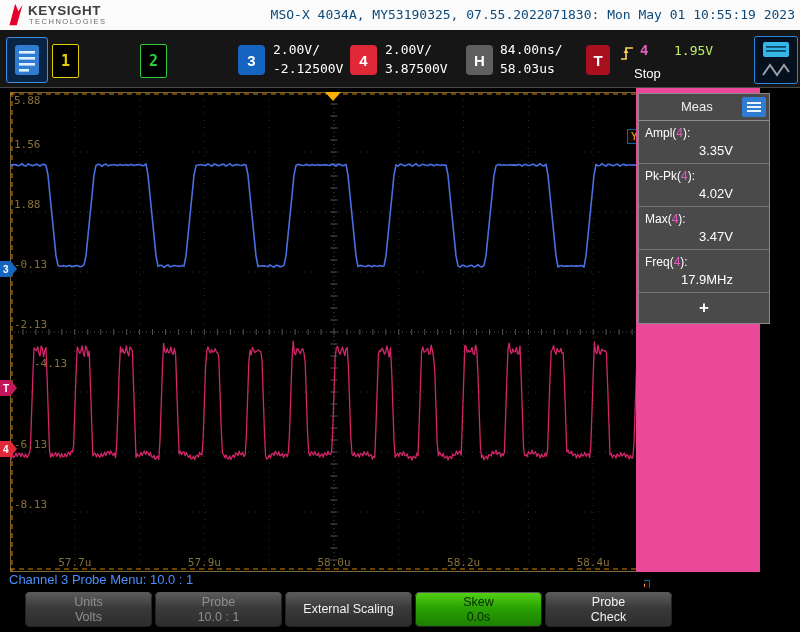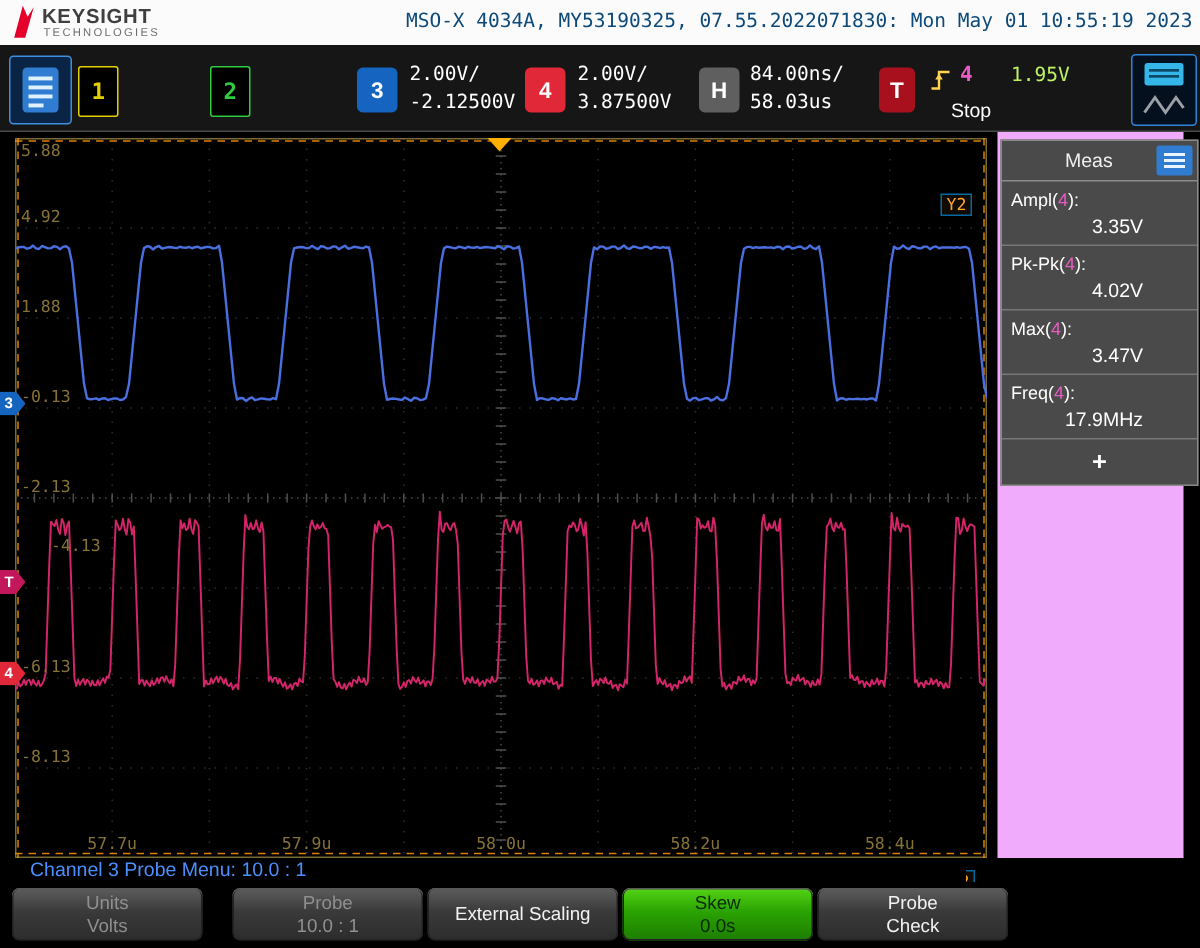--- a/index.html
+++ b/index.html
@@ -53,38 +53,38 @@
   .tri{position:absolute;left:325px;top:92px;width:0;height:0;
        border-left:8px solid transparent;border-right:8px solid transparent;border-top:9px solid #ffb000;}
   .gmark{position:absolute;left:0;width:17px;height:16px;box-sizing:border-box;padding-left:3px;
          clip-path:polygon(0 0,62% 0,100% 50%,62% 100%,0 100%);display:flex;align-items:center;
          color:#fff;font:bold 10px "Liberation Sans",sans-serif;}
   .g3{top:261px;background:#1565c0;}
   .gt{top:380px;background:#c2185b;}
   .g4{top:441px;background:#e02838;}
 
   
-  .sidebar{position:absolute;left:665px;top:88px;width:124px;height:484px;background:#f0abfc;}
+  .sidebar{position:absolute;left:636px;top:88px;width:124px;height:484px;background:#ec4899;}
   .meas-panel{position:absolute;left:2px;top:5px;width:132px;background:#4a4a4a;
               border:1px solid #8a8a8a;box-sizing:border-box;}
   .meas-head{position:relative;height:26px;border-bottom:1px solid #8a8a8a;}
   .meas-title{position:absolute;left:42px;top:5px;font:13px "Liberation Sans",sans-serif;color:#f0f0f0;}
   .mini-menu{position:absolute;right:3px;top:3px;width:24px;height:20px;background:#2f7cd0;
              border-radius:2px;display:flex;align-items:center;justify-content:center;}
   .meas-row{border-bottom:1px solid #777;padding:5px 6px 4px;}
   .m-label{font:12px "Liberation Sans",sans-serif;color:#fff;}
   .m-ch{color:#e65cc3;}
   .m-value{font:13px "Liberation Sans",sans-serif;color:#fff;text-align:right;padding:3px 30px 1px 0;}
   .meas-add{height:30px;display:flex;align-items:center;justify-content:center;
             font:bold 17px "Liberation Sans",sans-serif;color:#fff;}
 
   
   .statusbar{position:absolute;left:0;top:572px;width:644px;height:16px;background:#000;
              font:13px "Liberation Sans",sans-serif;color:#4a90ff;line-height:16px;
-             padding-left:20px;box-sizing:border-box;}
+             padding-left:9px;box-sizing:border-box;}
   .softkeys{position:absolute;left:0;top:588px;width:800px;height:44px;background:#000;}
   .skey{position:absolute;top:4px;width:127px;height:35px;border-radius:5px;display:flex;
         flex-direction:column;align-items:center;justify-content:center;text-align:center;
         font:12.5px "Liberation Sans",sans-serif;line-height:15px;
         background:linear-gradient(180deg,#5d5d5d,#3a3a3a 45%,#2c2c2c);
         box-shadow:inset 0 1px 0 rgba(255,255,255,.25),inset 0 0 0 1px #222;}
   .skey.disabled{color:#8f8f8f;}
   .skey.normal{color:#f2f2f2;}
   .skey.green{background:linear-gradient(180deg,#55d414,#2aa303 45%,#1d7d00);color:#062a00;}
 </style>
@@ -266,21 +266,21 @@
         <path d="M0,477 H648" stroke="#ff9800" stroke-width="1" stroke-dasharray="5 4" opacity="0.85" fill="none"></path>
       </svg>
     <svg id="wave-svg" width="648" height="480">
         <polyline points="0,73.7 2,73.1 4,72.6 6,72.7 8,73.8 10,73.3 12,71.7 14,73.6 16,74.0 18,72.0 20,72.7 22,73.6 24,73.4 26,72.2 28,72.6 30,74.2 32,72.6 34,72.2 36,73.7 38,83.1 40,103.3 42,123.5 44,143.7 46,163.9 48,173.5 50,174.2 52,174.1 54,173.6 56,174.6 58,173.7 60,173.5 62,174.7 64,174.1 66,173.6 68,173.7 70,174.7 72,174.3 74,172.7 76,163.9 78,143.7 80,123.5 82,103.3 84,83.1 86,73.4 88,72.2 90,72.5 92,74.3 94,72.7 96,72.0 98,73.8 100,73.2 102,72.7 104,72.8 106,73.2 108,73.4 110,72.5 112,73.1 114,73.2 116,72.6 118,73.5 120,72.8 122,72.5 124,73.6 126,73.0 128,72.6 130,72.7 132,73.6 134,73.4 136,71.8 138,83.1 140,103.3 142,123.5 144,143.7 146,163.9 148,174.4 150,173.3 152,173.5 154,175.3 156,173.8 158,172.9 160,174.8 162,174.3 164,173.6 166,173.8 168,174.2 170,174.4 172,173.4 174,174.1 176,163.9 178,143.7 180,123.5 182,103.3 184,83.1 186,73.6 188,73.0 190,72.7 192,72.8 194,73.4 196,73.4 198,71.9 200,73.2 202,74.1 204,72.1 206,72.5 208,73.7 210,73.4 212,72.3 214,72.4 216,74.2 218,72.9 220,71.8 222,73.8 224,73.4 226,72.5 228,72.8 230,73.2 232,73.5 234,72.4 236,73.0 238,83.1 240,103.3 242,123.5 244,143.7 246,163.9 248,174.5 250,174.0 252,173.7 254,173.9 256,174.3 258,174.5 260,173.0 262,174.1 264,175.2 266,173.2 268,173.5 270,174.7 272,174.4 274,173.4 276,163.9 278,143.7 280,123.5 282,103.3 284,83.1 286,73.5 288,72.4 290,72.8 292,73.3 294,73.5 296,72.4 298,72.9 300,73.6 302,72.5 304,73.1 306,73.2 308,72.6 310,73.4 312,73.0 314,72.7 316,72.9 318,73.2 320,73.5 322,72.1 324,73.0 326,74.2 328,72.2 330,72.4 332,73.7 334,73.4 336,72.4 338,83.1 340,103.3 342,123.5 344,143.7 346,163.9 348,174.7 350,173.4 352,173.7 354,174.3 356,174.5 358,173.4 360,173.8 362,174.8 364,173.5 366,174.0 368,174.3 370,173.6 372,174.3 374,174.0 376,163.9 378,143.7 380,123.5 382,103.3 384,83.1 386,72.9 388,74.2 390,72.3 392,72.4 394,73.8 396,73.4 398,72.4 400,72.4 402,74.1 404,73.2 406,71.6 408,73.6 410,73.8 412,72.3 414,72.7 416,73.3 418,73.5 420,72.4 422,72.7 424,73.9 426,72.6 428,72.8 430,73.4 432,72.7 434,73.2 436,73.0 438,83.1 440,103.3 442,123.5 444,143.7 446,163.9 448,173.8 450,175.1 452,173.4 454,173.3 456,174.8 458,174.3 460,173.5 462,173.4 464,175.0 466,174.3 468,172.6 470,174.5 472,174.9 474,173.3 476,163.9 478,143.7 480,123.5 482,103.3 484,83.1 486,73.9 488,72.6 490,72.6 492,73.4 494,72.8 496,73.2 498,73.0 500,72.8 502,73.1 504,72.9 506,73.4 508,72.5 510,72.7 512,74.1 514,72.5 516,72.3 518,73.7 520,73.3 522,72.5 524,72.4 526,73.9 528,73.4 530,71.6 532,73.4 534,74.0 536,72.2 538,83.1 540,103.3 542,123.5 544,143.7 546,163.9 548,175.0 550,173.7 552,173.5 554,174.5 556,173.9 558,174.1 560,174.0 562,173.8 564,174.2 566,173.9 568,174.3 570,173.7 572,173.6 574,175.0 576,163.9 578,143.7 580,123.5 582,103.3 584,83.1 586,72.4 588,73.8 590,73.5 592,71.6 594,73.3 596,74.1 598,72.2 600,72.5 602,73.5 604,73.6 606,72.4 608,72.4 610,74.1 612,72.8 614,72.3 616,73.5 618,73.0 620,73.0 622,73.0 624,72.9 626,73.2 628,72.8 630,73.3 632,72.8 634,72.6 636,73.9 638,83.1 640,103.3 642,123.5 644,143.7 646,163.9 648,173.5" fill="none" stroke="#4a6fe0" stroke-width="1.6" stroke-linejoin="round"></polyline>
         <polyline points="0.0,365.5 1.2,367.1 2.4,362.8 3.6,365.6 4.8,364.3 6.0,361.1 7.2,364.6 8.4,361.6 9.6,361.2 10.8,364.7 12.0,361.1 13.2,363.5 14.4,365.2 15.6,361.8 16.8,365.5 18.0,364.2 19.2,361.6 20.4,357.1 21.6,321.4 22.8,285.7 24.0,255.8 25.2,257.4 26.4,258.7 27.6,254.6 28.8,261.1 30.0,264.0 31.2,254.0 32.4,256.4 33.6,264.8 34.8,258.2 36.0,255.6 37.2,288.7 38.4,324.4 39.6,360.0 40.8,365.3 42.0,361.2 43.2,364.5 44.4,362.3 45.6,360.6 46.8,364.4 48.0,361.2 49.2,362.4 50.4,365.3 51.6,361.7 52.8,364.7 54.0,364.9 55.2,361.5 56.4,364.9 57.6,362.1 58.8,360.2 60.0,363.2 61.2,359.0 62.4,360.0 63.6,354.1 64.8,318.4 66.0,282.8 67.2,254.9 68.4,258.0 69.6,261.4 70.8,259.9 72.0,253.8 73.2,260.9 74.4,264.4 75.6,254.0 76.8,256.3 78.0,264.3 79.2,259.0 80.4,291.7 81.6,327.3 82.8,364.0 84.0,361.5 85.2,361.4 86.4,365.1 87.6,361.7 88.8,363.8 90.0,365.4 91.2,361.5 92.4,364.6 93.6,363.2 94.8,360.1 96.0,363.4 97.2,359.9 98.4,359.5 99.6,362.5 100.8,358.8 102.0,361.6 103.2,363.5 104.4,360.9 105.6,365.5 106.8,351.1 108.0,315.5 109.2,279.8 110.4,254.9 111.6,260.2 112.8,256.9 114.0,261.3 115.2,260.4 116.4,253.8 117.6,260.8 118.8,263.9 120.0,254.8 121.2,256.4 122.4,259.0 123.6,294.7 124.8,330.3 126.0,365.6 127.2,361.6 128.4,364.2 129.6,364.1 130.8,360.2 132.0,363.5 133.2,361.0 134.4,359.1 135.6,362.7 136.8,359.3 138.0,360.7 139.2,363.7 140.4,360.6 141.6,364.6 142.8,365.5 144.0,363.3 145.2,367.7 146.4,365.6 147.6,364.3 148.8,367.4 150.0,348.1 151.2,312.5 152.4,276.8 153.6,251.4 154.8,259.1 156.0,260.8 157.2,256.7 158.4,260.9 159.6,260.1 160.8,254.9 162.0,260.5 163.2,262.6 164.4,256.3 165.6,262.0 166.8,297.6 168.0,333.3 169.2,362.0 170.4,359.0 171.6,362.7 172.8,359.9 174.0,359.9 175.2,363.7 176.4,360.6 177.6,363.6 178.8,365.8 180.0,362.9 181.2,367.1 182.4,366.3 183.6,364.1 184.8,367.6 186.0,363.9 187.2,363.2 188.4,365.3 189.6,360.5 190.8,362.3 192.0,362.9 193.2,345.2 194.4,309.5 195.6,273.9 196.8,258.7 198.0,255.0 199.2,258.9 200.4,260.9 201.6,257.6 202.8,260.2 204.0,259.2 205.2,256.7 206.4,260.1 207.6,260.8 208.8,264.9 210.0,300.6 211.2,336.3 212.4,360.8 213.6,362.5 214.8,365.9 216.0,362.8 217.2,366.4 218.4,367.0 219.6,363.9 220.8,367.6 222.0,364.9 223.2,363.0 224.4,365.7 225.6,361.2 226.8,361.7 228.0,363.4 229.2,359.2 230.4,362.5 231.6,362.6 232.8,360.2 234.0,364.7 235.2,362.7 236.4,342.2 237.6,306.5 238.8,270.9 240.0,257.9 241.2,262.8 242.4,255.5 243.6,258.1 244.8,260.5 246.0,259.4 247.2,259.1 248.4,257.9 249.6,259.0 250.8,259.6 252.0,267.9 253.2,303.6 254.4,339.2 255.6,363.9 256.8,367.3 258.0,365.9 259.2,362.9 260.4,366.0 261.6,362.1 262.8,361.3 264.0,363.7 265.2,359.4 266.4,361.6 267.6,362.9 268.8,359.7 270.0,363.9 271.2,363.1 272.4,361.5 273.6,365.6 274.8,362.3 276.0,362.3 277.2,364.7 278.4,360.2 279.6,339.2 280.8,303.6 282.0,267.9 283.2,249.1 284.4,261.1 285.6,262.7 286.8,257.0 288.0,256.8 289.2,259.9 290.4,261.5 291.6,257.9 292.8,256.7 294.0,261.1 295.2,270.9 296.4,306.5 297.6,342.2 298.8,360.9 300.0,363.9 301.2,359.8 302.4,360.7 303.6,363.0 304.8,359.4 306.0,362.9 307.2,363.4 308.4,360.9 309.6,365.2 310.8,363.1 312.0,362.0 313.2,365.2 314.4,361.0 315.6,361.8 316.8,363.3 318.0,359.2 319.2,362.4 320.4,362.3 321.6,360.1 322.8,336.3 324.0,300.6 325.2,264.9 326.4,255.4 327.6,254.4 328.8,259.7 330.0,262.4 331.2,258.8 332.4,255.2 333.6,259.3 334.8,263.6 336.0,256.8 337.2,255.7 338.4,273.9 339.6,309.5 340.8,345.2 342.0,361.8 343.2,363.6 344.4,360.5 345.6,364.6 346.8,363.7 348.0,361.6 349.2,365.4 350.4,361.9 351.6,361.6 352.8,364.0 354.0,359.7 355.2,361.9 356.4,362.9 357.6,359.8 358.8,364.2 360.0,363.5 361.2,362.6 362.4,367.2 363.6,364.5 364.8,365.3 366.0,333.3 367.2,297.6 368.4,262.0 369.6,258.3 370.8,259.5 372.0,256.2 373.2,258.0 374.4,262.2 375.6,260.7 376.8,253.9 378.0,258.9 379.2,265.0 380.4,256.1 381.6,276.8 382.8,312.5 384.0,348.1 385.2,365.3 386.4,362.9 387.6,361.4 388.8,364.5 390.0,360.5 391.2,361.4 392.4,363.4 393.6,359.7 394.8,363.4 396.0,363.9 397.2,361.8 398.4,366.7 399.6,364.9 400.8,364.6 402.0,368.2 403.2,364.1 404.4,365.2 405.6,366.1 406.8,361.3 408.0,363.7 409.2,330.3 410.4,294.7 411.6,259.0 412.8,254.9 414.0,260.2 415.2,259.7 416.4,258.0 417.6,256.5 418.8,262.0 420.0,261.9 421.2,253.1 422.4,258.7 423.6,265.5 424.8,279.8 426.0,315.5 427.2,351.1 428.4,363.9 429.6,360.0 430.8,362.6 432.0,364.2 433.2,361.4 434.4,365.9 435.6,365.3 436.8,363.9 438.0,368.1 439.2,364.8 440.4,364.7 441.6,366.8 442.8,361.9 444.0,363.4 445.2,363.1 446.4,358.9 447.6,362.3 448.8,360.4 450.0,358.9 451.2,363.2 452.4,327.3 453.6,291.7 454.8,253.4 456.0,254.5 457.2,260.4 458.4,258.2 459.6,259.9 460.8,259.3 462.0,255.5 463.2,261.9 464.4,262.3 465.6,253.1 466.8,258.6 468.0,282.8 469.2,318.4 470.4,354.1 471.6,365.6 472.8,363.3 474.0,367.6 475.2,365.4 476.4,364.2 477.6,367.2 478.8,362.6 480.0,363.1 481.2,364.0 482.4,359.2 483.6,361.8 484.8,361.0 486.0,358.3 487.2,362.6 488.4,360.6 489.6,360.7 490.8,364.8 492.0,361.5 493.2,363.7 494.4,360.0 495.6,324.4 496.8,288.7 498.0,256.7 499.2,251.2 500.4,259.4 501.6,261.6 502.8,256.9 504.0,259.9 505.2,259.9 506.4,255.5 507.6,261.6 508.8,261.9 510.0,254.0 511.2,285.7 512.4,321.4 513.6,357.1 514.8,363.5 516.0,362.7 517.2,364.6 518.4,359.7 519.6,361.3 520.8,361.7 522.0,358.0 523.2,362.0 524.4,360.9 525.6,359.8 526.8,364.4 528.0,361.8 529.2,362.9 530.4,365.9 531.6,362.0 532.8,364.5 534.0,364.6 535.2,360.9 536.4,364.4 537.6,357.1 538.8,321.4 540.0,285.7 541.2,259.2 542.4,257.3 543.6,253.7 544.8,259.8 546.0,262.2 547.2,256.5 548.4,259.5 549.6,259.8 550.8,256.5 552.0,261.1 553.2,260.7 554.4,288.7 555.6,324.4 556.8,360.0 558.0,358.0 559.2,361.2 560.4,361.3 561.6,359.1 562.8,363.8 564.0,362.2 565.2,362.1 566.4,366.0 567.6,362.5 568.8,364.1 570.0,365.5 571.2,361.3 572.4,364.2 573.6,363.2 574.8,360.4 576.0,364.4 577.2,361.8 578.4,361.9 579.6,365.7 580.8,354.1 582.0,318.4 583.2,282.8 584.4,250.0 585.6,260.0 586.8,261.7 588.0,253.2 589.2,259.7 590.4,262.4 591.6,257.2 592.8,258.7 594.0,259.2 595.2,258.4 596.4,260.4 597.6,291.7 598.8,327.3 600.0,363.0 601.2,361.3 602.4,365.9 603.6,363.1 604.8,363.6 606.0,366.2 607.2,361.9 608.4,364.0 609.6,364.2 610.8,360.4 612.0,364.1 613.2,362.5 614.4,361.1 615.6,365.4 616.8,362.6 618.0,364.0 619.2,366.9 620.4,363.3 621.6,366.1 622.8,366.1 624.0,351.1 625.2,315.5 626.4,279.8 627.6,253.1 628.8,253.5 630.0,264.0 631.2,261.7 632.4,253.7 633.6,259.0 634.8,262.1 636.0,258.8 637.2,257.5 638.4,258.2 639.6,259.0 640.8,294.7 642.0,330.3 643.2,362.7 644.4,363.7 645.6,365.1 646.8,360.7" fill="none" stroke="#d4256a" stroke-width="1.3" stroke-linejoin="round"></polyline>
       </svg>
   </div>
 
   <div id="plot-overlay">
       <div class="ylab" style="top: 94px;">5.88</div>
-      <div class="ylab" style="top: 138px;">4.92</div>
+      <div class="ylab" style="top: 138px;">1.56</div>
       <div class="ylab" style="top: 198px;">1.88</div>
       <div class="ylab" style="top: 258px;">-0.13</div>
       <div class="ylab" style="top: 318px;">-2.13</div>
       <div class="ylab" style="top: 357px; margin-left: 20px;">-4.13</div>
       <div class="ylab" style="top: 438px;">-6.13</div>
       <div class="ylab" style="top: 498px;">-8.13</div>
       <div class="xlab" style="left: 74.8px;">57.7u</div>
       <div class="xlab" style="left: 204.4px;">57.9u</div>
       <div class="xlab" style="left: 334px;">58.0u</div>
       <div class="xlab" style="left: 463.6px;">58.2u</div>
@@ -327,21 +327,21 @@
           </div>
         </div>
       <div class="meas-add">+</div>
     </div>
   </div>
 
   <div class="statusbar">
     <span>Channel 3 Probe Menu: 10.0 : 1</span>
   </div>
   <div class="softkeys" id="softkeys">
-      <div class="skey disabled" style="left: 8px;">
+      <div class="skey disabled" style="left: 25px;">
         <span>Units</span>
         <span>Volts</span>
       </div>
       <div class="skey disabled" style="left: 155px;">
         <span>Probe</span>
         <span>10.0 : 1</span>
       </div>
       <div class="skey normal" style="left: 285px;">
         <span>External Scaling</span>
       </div>

